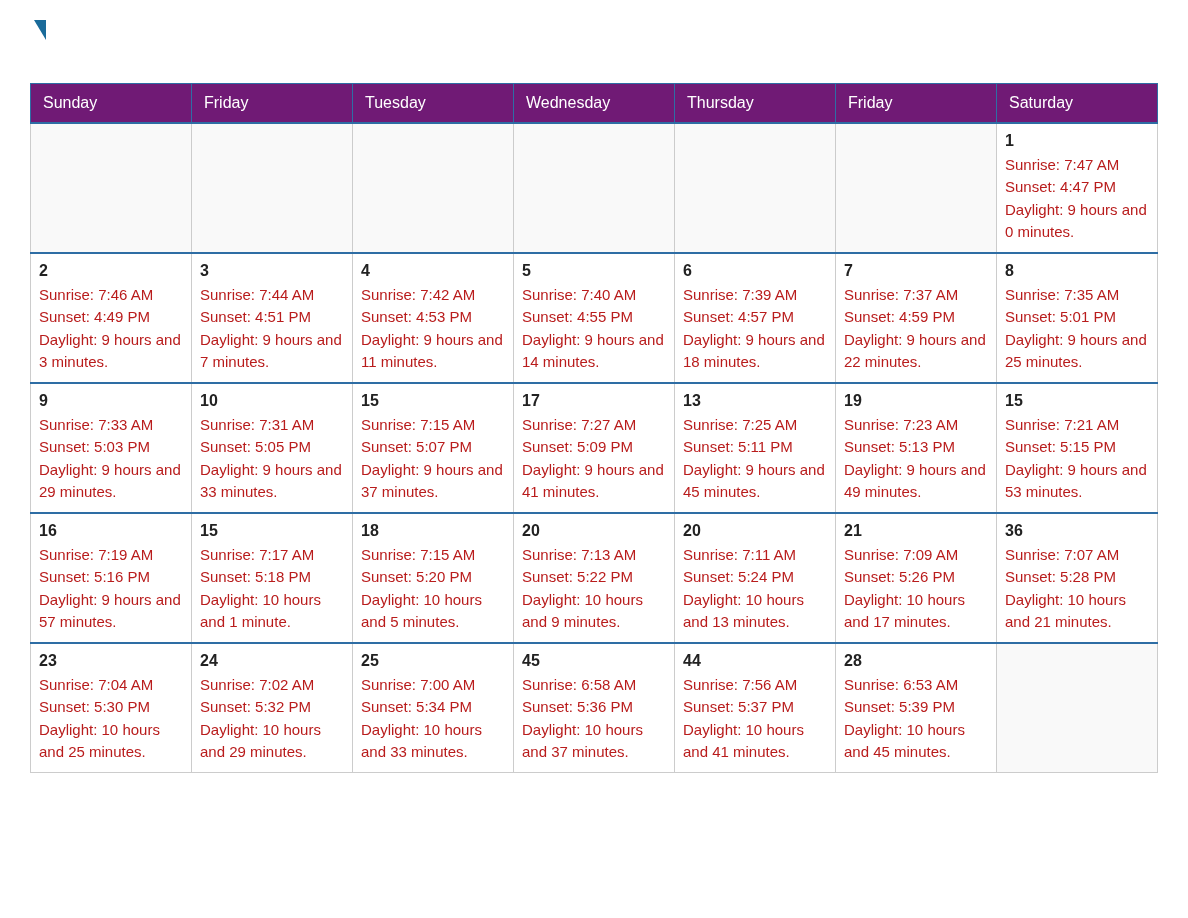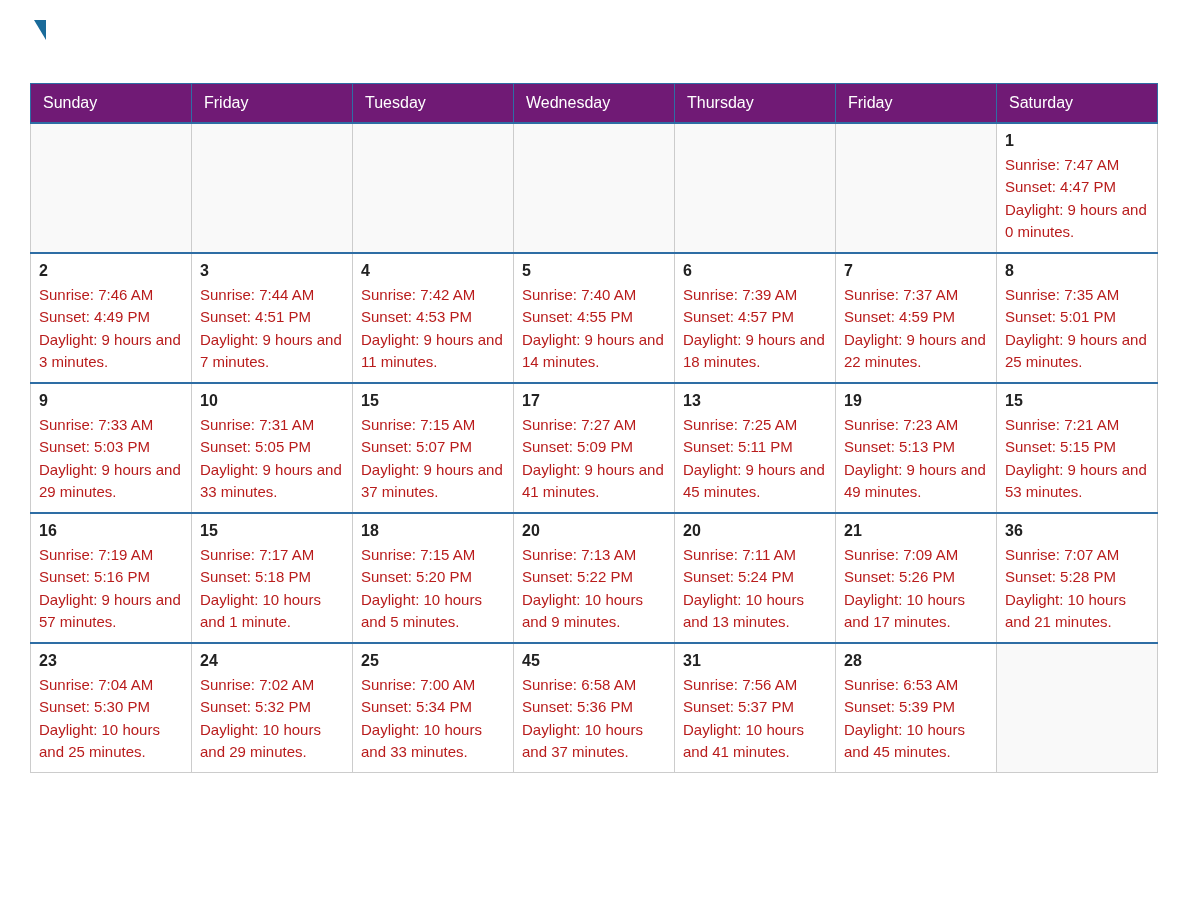--- a/index.html
+++ b/index.html
@@ -321,21 +321,21 @@
 and 33 minutes.</div>
         </td>
         <td>
           <span class="day-number">45</span>
           <div class="day-info">Sunrise: 6:58 AM
 Sunset: 5:36 PM
 Daylight: 10 hours
 and 37 minutes.</div>
         </td>
         <td>
-          <span class="day-number">31</span>
+          <span class="day-number">44</span>
           <div class="day-info">Sunrise: 7:56 AM
 Sunset: 5:37 PM
 Daylight: 10 hours
 and 41 minutes.</div>
         </td>
         <td>
           <span class="day-number">28</span>
           <div class="day-info">Sunrise: 6:53 AM
 Sunset: 5:39 PM
 Daylight: 10 hours

